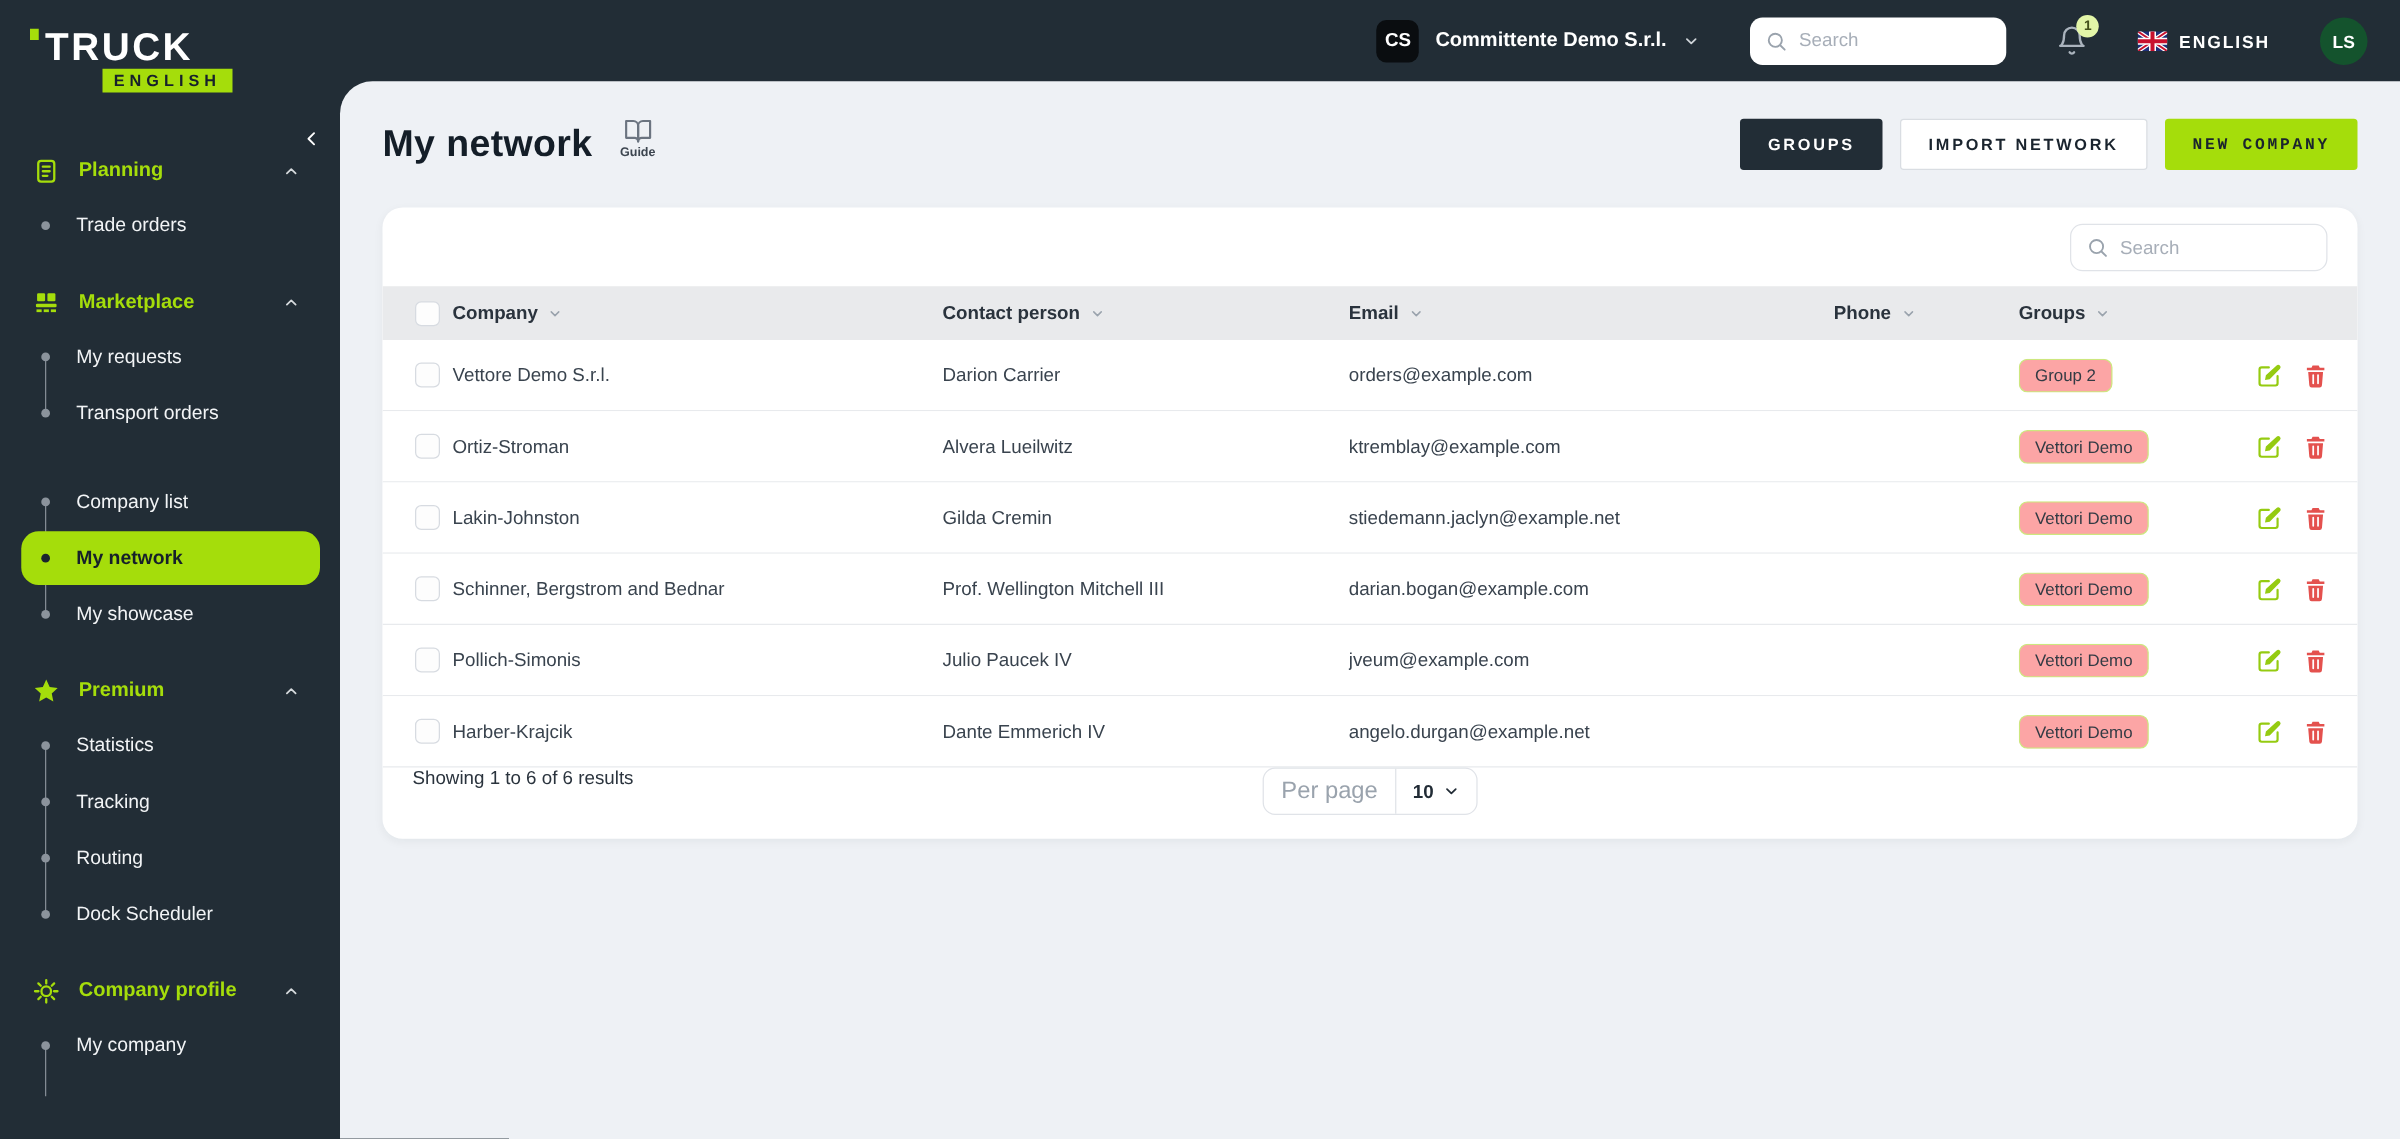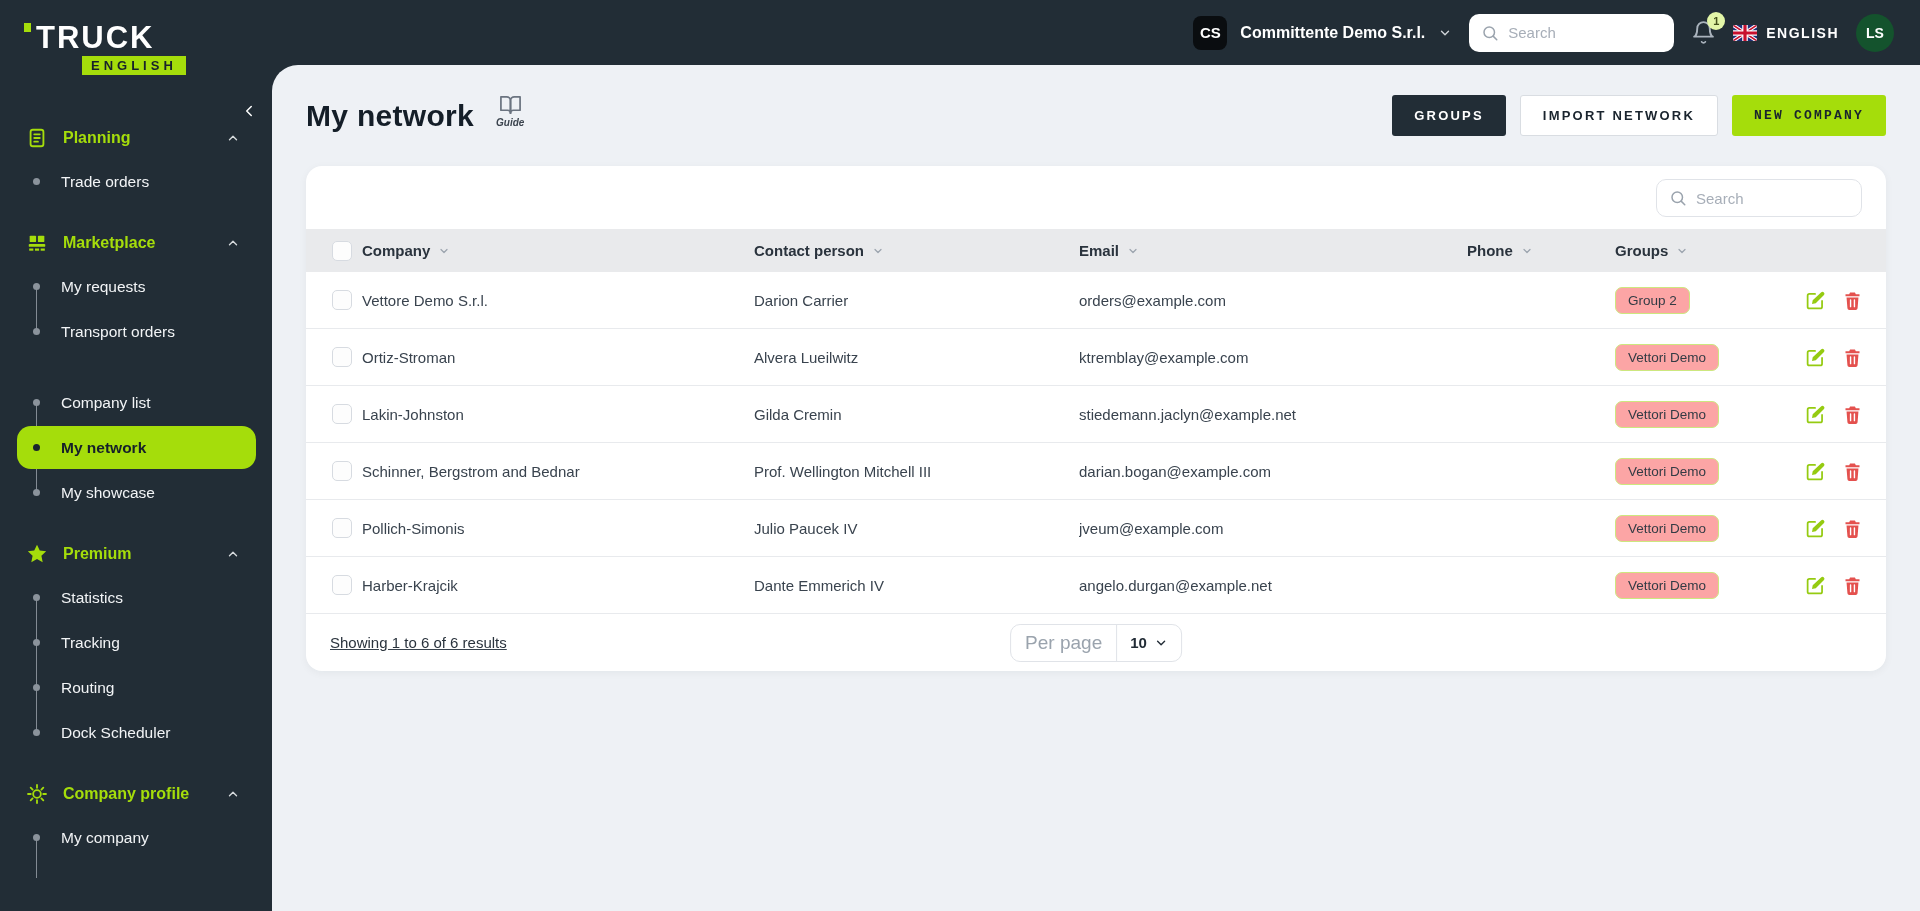--- a/index.html
+++ b/index.html
@@ -53,21 +53,21 @@
   .nav-item.active .item-label { color:#16202a; font-weight:700; }
   .collapse-arrow {
     position:absolute; right:14px; top:102px; width:18px; height:18px; color:#fff; cursor:pointer; z-index:3;
   }
   .collapse-arrow svg { width:18px; height:18px; }
 
   
   .main-col { flex:1; display:flex; flex-direction:column; min-width:0; }
 
   
-  .topbar { height:65px; flex:none; display:flex; align-items:center; justify-content:flex-end; gap:17px; padding-right:26px; }
+  .topbar { height:65px; flex:none; display:flex; align-items:center; justify-content:flex-end; gap:40px; padding-right:26px; }
   .company-switch { display:flex; align-items:center; gap:13px; cursor:pointer; }
   .cs-badge {
     width:34px; height:34px; border-radius:8px; background:#0a0d10; color:#fff;
     display:flex; align-items:center; justify-content:center; font-size:15px; font-weight:700;
   }
   .company-name { color:#fff; font-size:16px; font-weight:600; }
   .chev { width:14px; height:14px; color:#cfd4d9; display:inline-flex; }
   .chev svg { width:14px; height:14px; }
   .searchbox {
     width:205px; height:38px; background:#fff; border-radius:10px;
@@ -94,21 +94,21 @@
     width:38px; height:38px; border-radius:50%; background:#14532d; color:#fff;
     display:flex; align-items:center; justify-content:center; font-size:14px; font-weight:700; cursor:pointer;
   }
 
   
   .content {
     flex:1; background:#eef1f5; border-top-left-radius:26px; padding:30px 34px; min-width:0;
   }
   .content-header { display:flex; align-items:center; margin-bottom:30px; }
   .page-title { font-size:30px; font-weight:800; color:#141e28; letter-spacing:0.3px; }
-  .guide { margin-left:22px; margin-top:-10px; display:flex; flex-direction:column; align-items:center; cursor:pointer;font-style:italic; }
+  .guide { margin-left:22px; margin-top:-10px; display:flex; flex-direction:column; align-items:center; cursor:pointer; }
   .guide svg { width:23px; height:23px; color:#6b7480; }
   .guide-label { font-size:10px; color:#3c454f; font-weight:600; margin-top:1px; }
   .header-buttons { margin-left:auto; display:flex; gap:14px; }
   .btn {
     height:41px; padding:0 22px; border-radius:3px; border:none; cursor:pointer;
     font-family:"Liberation Sans", sans-serif;
     font-size:13px; font-weight:800; letter-spacing:2.2px; display:flex; align-items:center;
   }
   .btn-dark { background:#222d36; color:#fff; }
   .btn-outline { background:#fff; color:#1a242e; border:1px solid #d9dde2; }
@@ -142,21 +142,21 @@
   .badge {
     display:inline-block; padding:5px 12px; border:1px solid #cde77f; background:#fca5a5;
     color:#333b44; border-radius:7px; font-size:13.5px;
   }
   .actions { display:flex; justify-content:flex-end; align-items:center; gap:16px; padding-right:24px; }
   .action-btn { width:21px; height:21px; cursor:pointer; display:inline-flex; }
   .action-btn svg { width:21px; height:21px; }
   .edit-btn { color:#95cb11; }
   .delete-btn { color:#e4514e; }
 
-  .card-footer { height:57px; display:flex; align-items:center; padding:0 24px; position:relative;text-decoration:underline; }
+  .card-footer { height:57px; display:flex; align-items:flex-start; padding:0 24px; position:relative; }
   .summary { font-size:15px; color:#2a333d; }
   .perpage {
     position:absolute; left:50%; transform:translateX(-50%);
     display:flex; align-items:center; height:38px; border:1px solid #e0e3e8; border-radius:10px; background:#fff;
   }
   .perpage-label { color:#9aa3ad; font-size:19px; padding:0 14px; }
   .perpage-value { border-left:1px solid #e0e3e8; height:100%; display:flex; align-items:center; gap:7px; padding:0 13px; cursor:pointer; }
   .perpage-num { font-size:15px; font-weight:600; color:#222c36; }
   .perpage-value .chev { color:#222c36; }
 </style>

